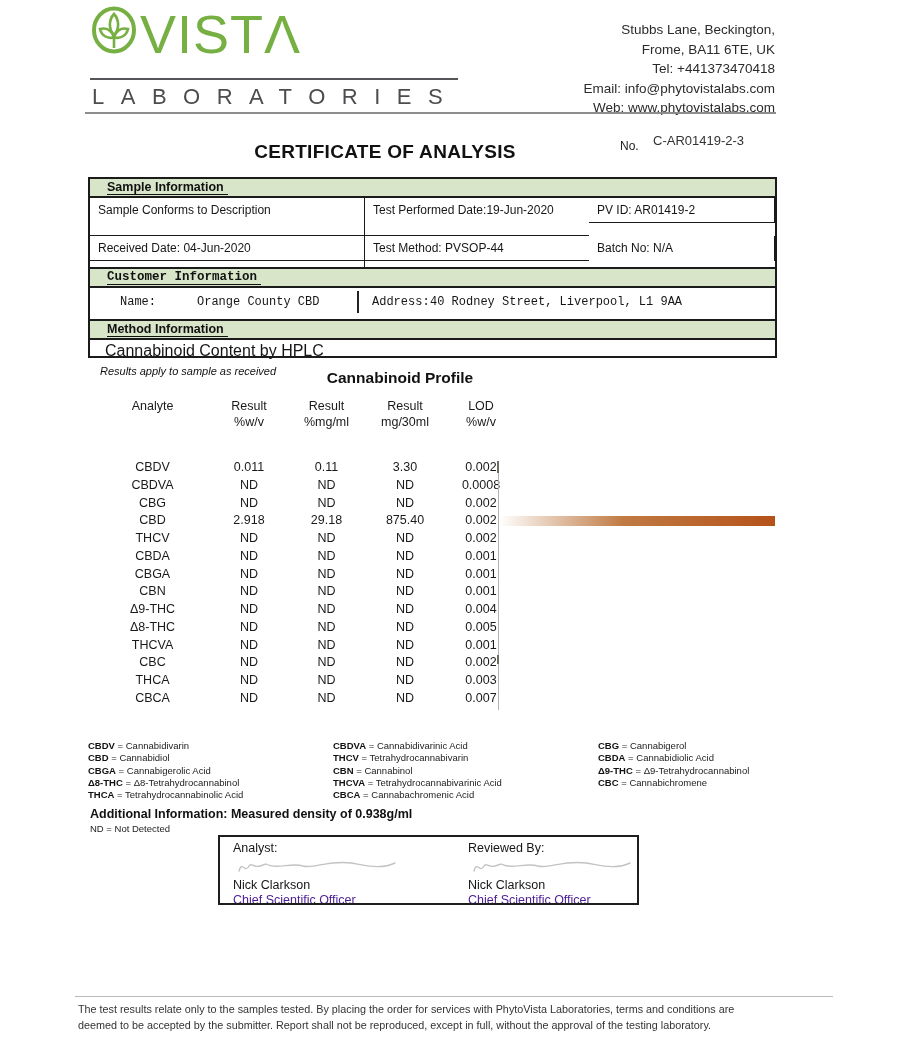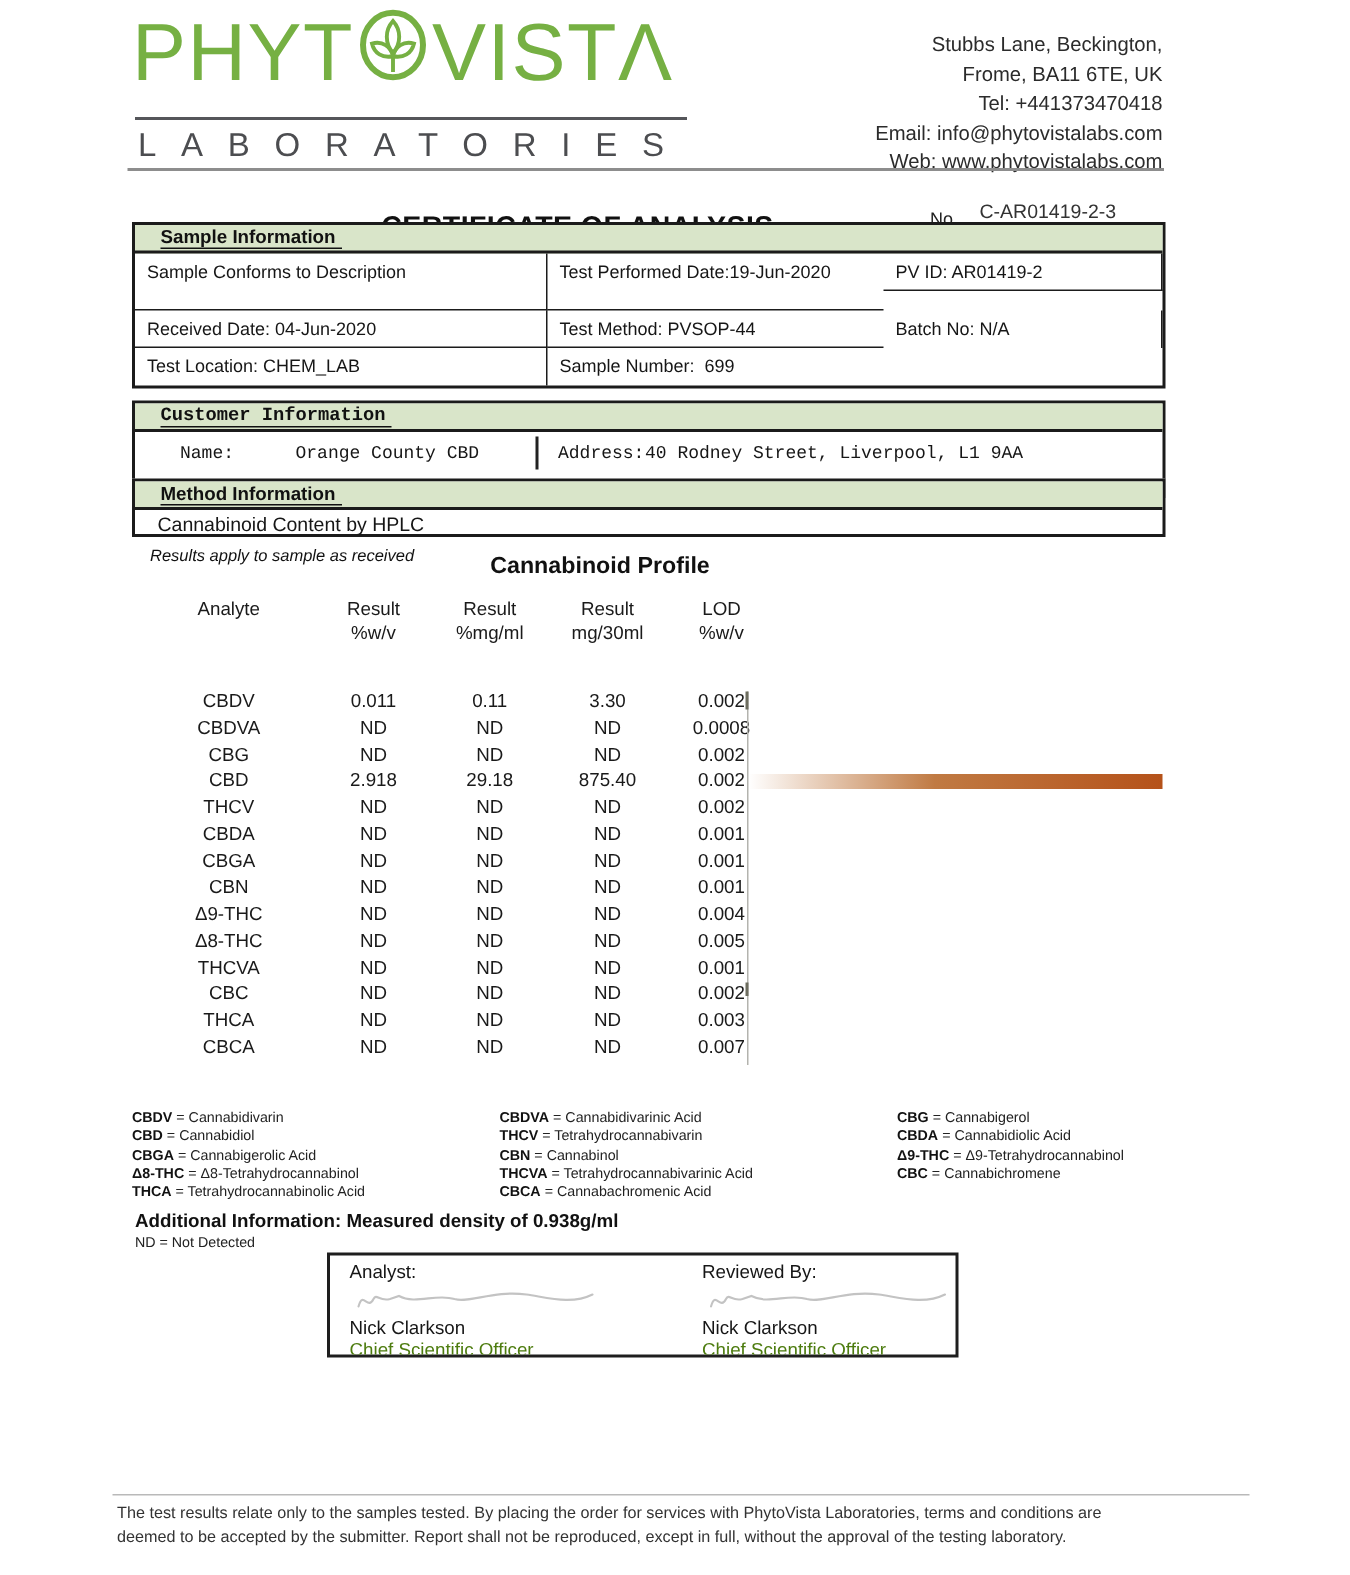--- a/index.html
+++ b/index.html
@@ -35,41 +35,41 @@
   
   .box{position:absolute;left:88px;width:689px;border:2px solid var(--border,#1b1b1b);background:#fff;box-sizing:border-box;}
   .box-heading{
     background:var(--heading-bg,#d9e5c9);border-bottom:2px solid var(--border,#1b1b1b);
     height:17px;padding-left:17px;display:flex;align-items:center;
   }
   .heading-text{
     font-size:12.5px;font-weight:bold;color:#111;
     border-bottom:1.8px solid #111;line-height:14px;padding:0 4px 0 0;
   }
-  .sample-box{top:148px;}
+  .sample-box{top:177px;}
   .sample-grid{display:grid;grid-template-columns:275px 224px 1fr;}
   .s-cell{
     font-size:12px;line-height:15px;padding:5px 6px 2px 8px;color:#161616;
     border-right:1.7px solid var(--border,#1b1b1b);
     border-bottom:1.7px solid var(--border,#1b1b1b);
     white-space:pre-wrap;box-sizing:border-box;
   }
   .s-cell.c3{border-right:none;}
   .s-cell.r1{height:38px;}
   .s-cell.r2,.s-cell.r3{height:25px;}
   .s-cell.r3{border-bottom:none;}
   .customer-box{top:267px;height:65px;font-family:Liberation Mono, monospace;}
   .cust-row{position:relative;height:28px;font-size:12px;color:#161616;}
   .cust-name-label{position:absolute;left:30px;top:7px;}
   .cust-name-value{position:absolute;left:107px;top:7px;}
   .cust-divider{position:absolute;left:267px;top:3px;width:1.5px;height:22px;background:#222;}
   .cust-addr-label{position:absolute;left:282px;top:7px;}
   .cust-addr-value{position:absolute;left:340px;top:7px;}
   .method-box{top:319px;height:39px;}
-  .method-row{font-size:13px;color:#161616;padding:2px 0 0 15px;}
+  .method-row{font-size:16px;color:#161616;padding:2px 0 0 15px;}
   
   .profile-title{
     position:absolute;left:250px;top:369px;width:300px;text-align:center;
     font-size:15.5px;font-weight:bold;color:#111;
   }
   .profile-note{
     position:absolute;left:100px;top:365px;font-size:11px;
     font-weight:normal;font-style:italic;color:#111;
   }
   .c-grid{display:grid;grid-template-columns:115px 78px 77px 80px 72px;}
@@ -98,35 +98,34 @@
   .sign-box{
     position:absolute;left:218px;top:835px;width:421px;height:70px;
     border:2px solid #1e1e1e;box-sizing:border-box;overflow:hidden;background:#fff;padding-left:31px;
   }
   .sign-col{position:absolute;top:0;width:200px;height:70px;}
   .sign-col.left{left:13px;}
   .sign-col.right{left:248px;}
   .sign-label{font-size:12.5px;color:#161616;margin-top:4px;}
   .sign-sig{margin:0;height:22px;}
   .sign-name{font-size:12.5px;color:#161616;margin-top:1px;}
-  .sign-role{font-size:12.5px;color:#4d7c0f;margin-top:1px;}
+  .sign-role{font-size:12.5px;color:#4c1d95;margin-top:1px;}
   
   .footer-rule{position:absolute;left:75px;top:996px;width:758px;height:1px;background:#b9b9b9;}
   .footer-text{
     position:absolute;left:78px;top:1002px;width:770px;
     font-size:10.8px;line-height:15.5px;color:#333;white-space:pre-line;
   }
 </style>
 </head>
 <body>
 
 <div class="page">
 
   <div class="logo-word">
-    <span>PHYT</span>
     <span class="logo-leaf">
       <svg width="46" height="48" viewBox="0 0 46 48" style="color:var(--green,#76b043)">
         <ellipse cx="23" cy="24" rx="20" ry="21.5" fill="none" stroke="currentColor" stroke-width="4"></ellipse>
         <path d="M23 8 C28.5 14 28.5 23 23 29.5 C17.5 23 17.5 14 23 8 Z" fill="none" stroke="currentColor" stroke-width="2.6"></path>
         <path d="M9 23 C16 21 21.5 25 23 31.5 C16 33 10.5 29.5 9 23 Z" fill="none" stroke="currentColor" stroke-width="2.6"></path>
         <path d="M37 23 C30 21 24.5 25 23 31.5 C30 33 35.5 29.5 37 23 Z" fill="none" stroke="currentColor" stroke-width="2.6"></path>
         <path d="M23 31.5 L23 42" fill="none" stroke="currentColor" stroke-width="2.6"></path>
       </svg>
     </span>
     <span>VISTΛ</span>

